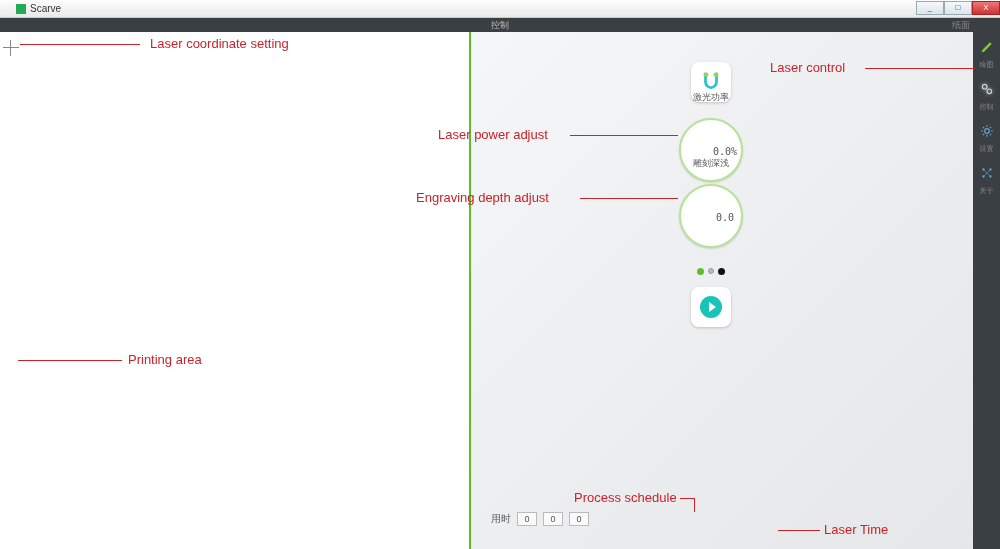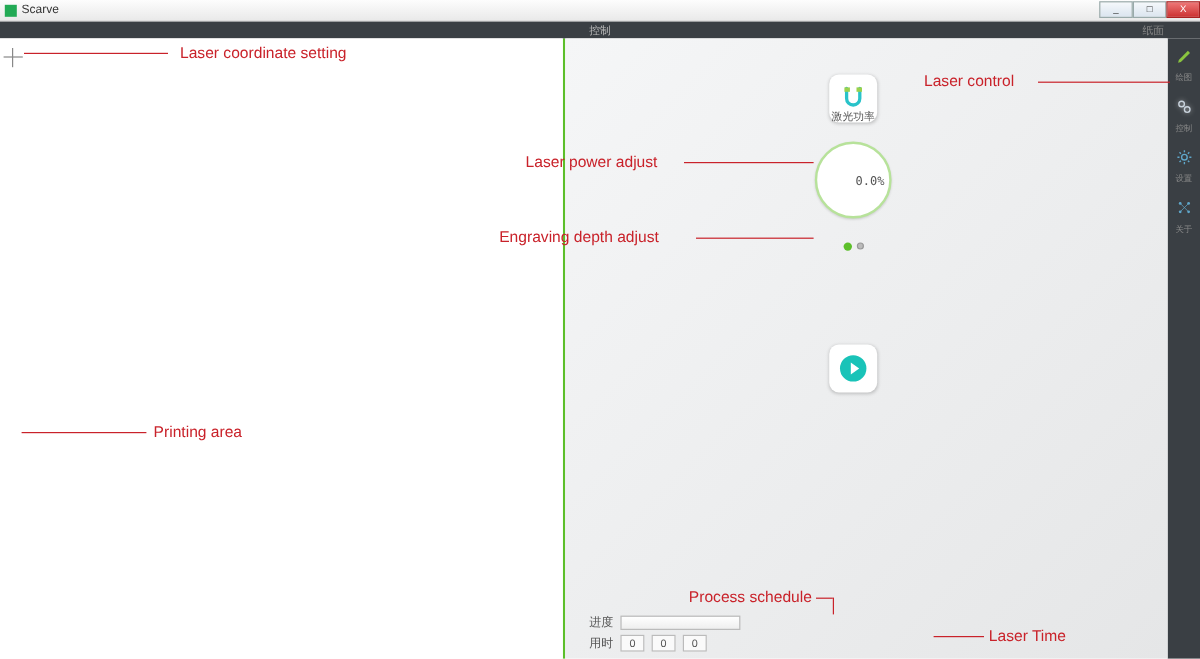--- a/index.html
+++ b/index.html
@@ -2,21 +2,21 @@
 <html><head>
 <meta charset="utf-8">
 <style>
   * { box-sizing: border-box; margin: 0; padding: 0; font-family: "Segoe UI", Tahoma, sans-serif; }
   html, body { width: 1000px; height: 549px; overflow: hidden; background: #fff; }
 
   
   .titlebar {
     height: 18px; background: linear-gradient(#fdfdfd,#e9e9e9);
     border-bottom: 1px solid #ccc; display: flex; align-items: center;
-    font-size: 10px; color: #333; padding-left: 4px; position: relative;
+    font-size: 10px; color: #333; padding-left: 16px; position: relative;
   }
   .titlebar .appicon { width: 10px; height: 10px; background: #2a5; margin-right: 4px; display:inline-block;}
   .winbtns { position: absolute; right: 0; top: 0; display: flex; }
   .winbtn { width: 28px; height: 14px; margin-top:1px; border:1px solid #9aa; background:linear-gradient(#f5f8fb,#dbe5ef); font-size:8px; line-height:12px; text-align:center; color:#333; }
   .winbtn.close { background: linear-gradient(#e77,#c33); color:#fff; border-color:#a22;}
 
   
   .topbar {
     height: 14px; background: #3a3f44; color:#bbb; font-size:9px;
     display:flex; align-items:center; justify-content:center; position:relative;
@@ -124,33 +124,38 @@
 
     <div class="dial power">
       <div class="lbl">激光功率</div>
       <div class="val">0.0%</div>
       <div class="dots">
         <span class="dot g"></span>
         <span class="dot gr"></span>
       </div>
     </div>
 
+    <div class="dial depth">
+      <div class="lbl">雕刻深浅</div>
+      <div class="val">0.0</div>
+      <div class="dots">
+        <span class="dot g"></span>
+        <span class="dot gr"></span>
+        <span class="dot bk"></span>
+      </div>
+    </div>
 
     <div class="playbtn">
       <svg width="24" height="24" viewBox="0 0 24 24">
         <circle cx="12" cy="12" r="11" fill="#19c3b8"></circle>
         <polygon points="10,7 17,12 10,17" fill="#fff"></polygon>
       </svg>
     </div>
 
     <div class="bottomrow">
-      <div class="prow">
-        <span class="prog-label">进度</span>
-        <div class="pbar"></div>
-      </div>
       <div class="prow">
         <span class="prog-label">用时</span>
         <div class="tbox">0</div>
         <div class="tbox">0</div>
         <div class="tbox">0</div>
       </div>
     </div>
   </div>
 
   <div class="sidebar">

